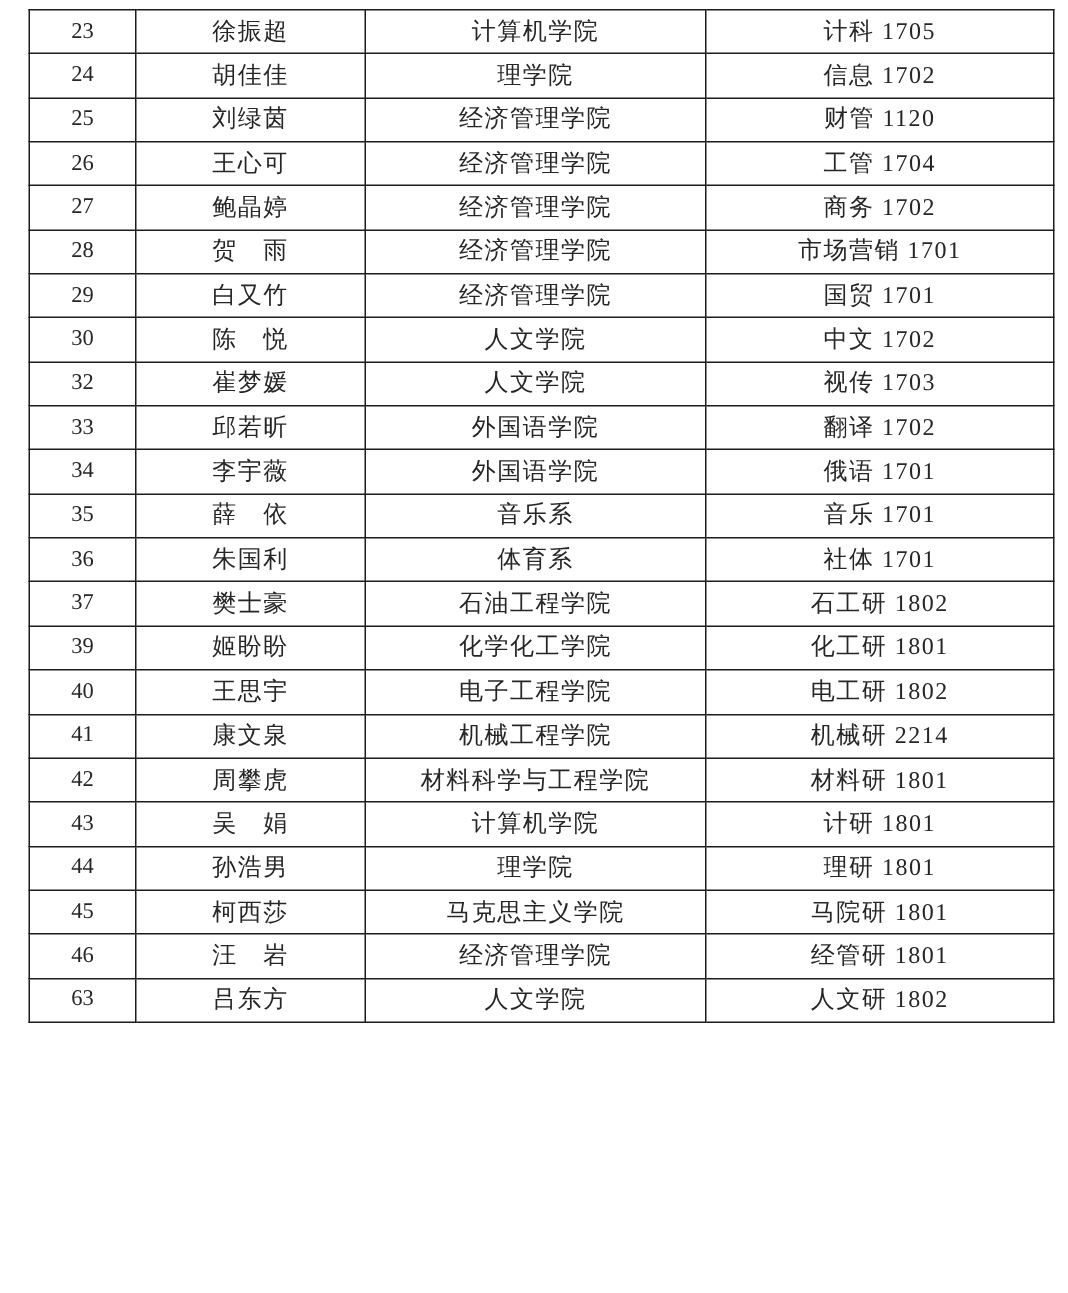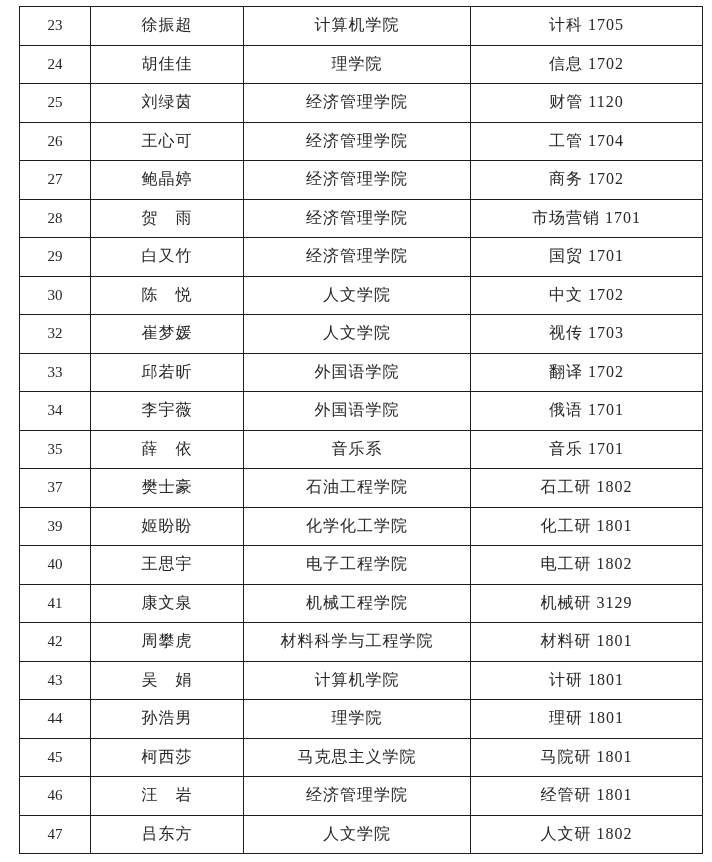--- a/index.html
+++ b/index.html
@@ -13,21 +13,21 @@
     height: 862px;
     background: #ffffff;
     overflow: hidden;
     font-family: "Liberation Serif", "DejaVu Serif", serif;
   }
   table.roster {
     position: absolute;
     left: 19px;
     top: 6px;
     width: 683px;
-    height: 848px;
+    height: 676px;
     border-collapse: collapse;
     table-layout: fixed;
   }
   table.roster td {
     border: 1px solid #1c1c1c;
     text-align: center;
     vertical-align: middle;
     font-size: 16px;
     color: #262626;
     letter-spacing: 1px;
@@ -122,20 +122,26 @@
           <td>外国语学院</td>
           <td>俄语 1701</td>
         </tr>
         <tr>
           <td class="num">35</td>
           <td>薛　依</td>
           <td>音乐系</td>
           <td>音乐 1701</td>
         </tr>
         <tr>
+          <td class="num">36</td>
+          <td>朱国利</td>
+          <td>体育系</td>
+          <td>社体 1701</td>
+        </tr>
+        <tr>
           <td class="num">37</td>
           <td>樊士豪</td>
           <td>石油工程学院</td>
           <td>石工研 1802</td>
         </tr>
         <tr>
           <td class="num">39</td>
           <td>姬盼盼</td>
           <td>化学化工学院</td>
           <td>化工研 1801</td>
@@ -143,21 +149,21 @@
         <tr>
           <td class="num">40</td>
           <td>王思宇</td>
           <td>电子工程学院</td>
           <td>电工研 1802</td>
         </tr>
         <tr>
           <td class="num">41</td>
           <td>康文泉</td>
           <td>机械工程学院</td>
-          <td>机械研 3129</td>
+          <td>机械研 2214</td>
         </tr>
         <tr>
           <td class="num">42</td>
           <td>周攀虎</td>
           <td>材料科学与工程学院</td>
           <td>材料研 1801</td>
         </tr>
         <tr>
           <td class="num">43</td>
           <td>吴　娟</td>
@@ -176,20 +182,20 @@
           <td>马克思主义学院</td>
           <td>马院研 1801</td>
         </tr>
         <tr>
           <td class="num">46</td>
           <td>汪　岩</td>
           <td>经济管理学院</td>
           <td>经管研 1801</td>
         </tr>
         <tr>
-          <td class="num">47</td>
+          <td class="num">63</td>
           <td>吕东方</td>
           <td>人文学院</td>
           <td>人文研 1802</td>
         </tr>
       </tbody>
   </table>
 </div>
 
 </body></html>

